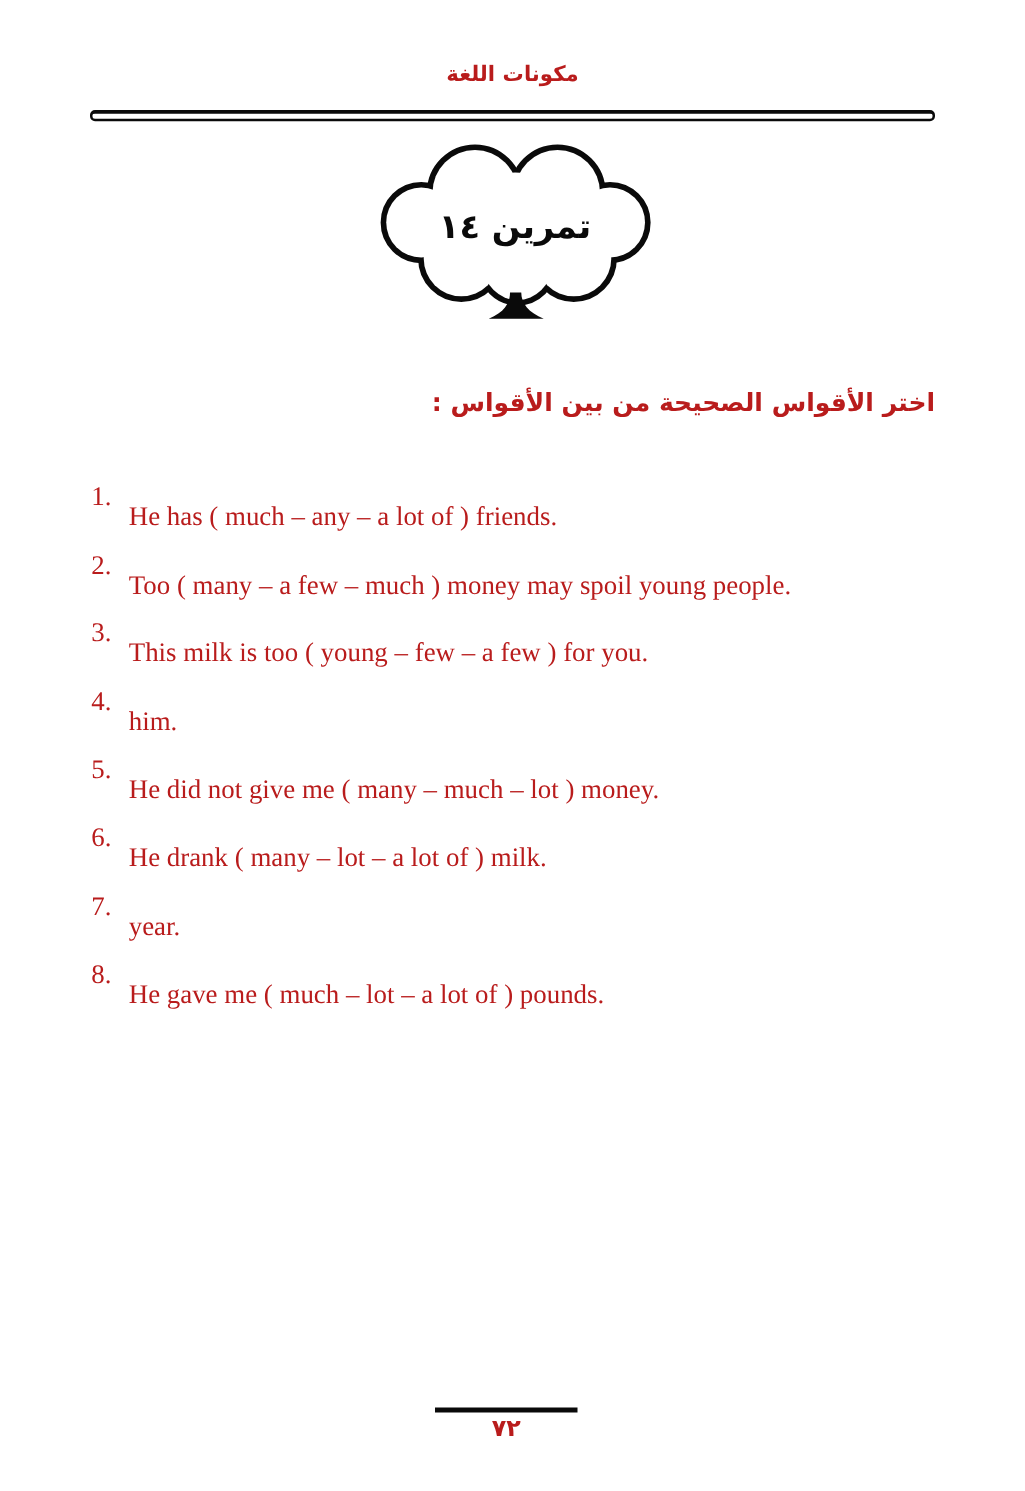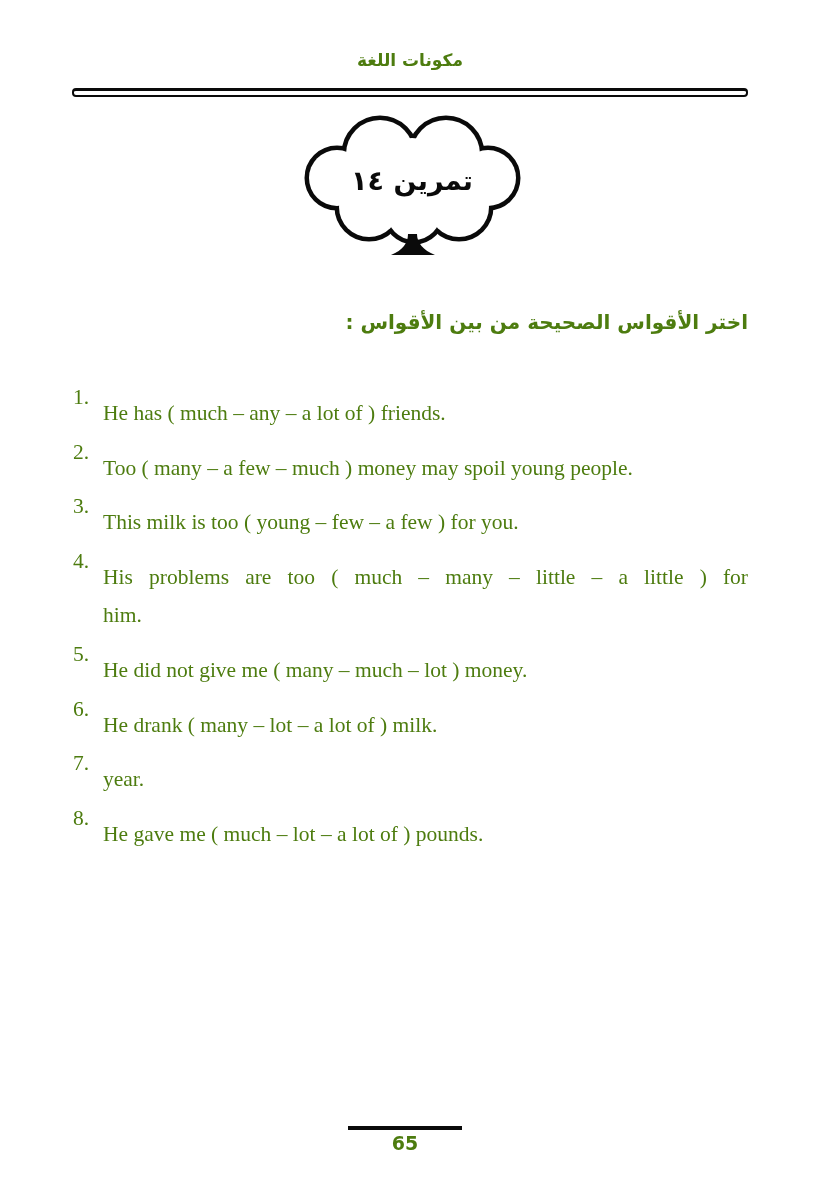--- a/index.html
+++ b/index.html
@@ -2,21 +2,21 @@
 <html><head>
 <meta charset="utf-8">
 <style>
   * { margin: 0; padding: 0; box-sizing: border-box; }
   html, body { background: #e8e8e8; }
   .page {
     position: relative;
     width: 820px; height: 1193px;
     background: #ffffff;
     font-family: "Liberation Serif", "DejaVu Serif", "DejaVu Sans", serif;
-    color: #4d7c0f;
+    color: #b91c1c;
     overflow: hidden;
     margin: 0 auto;
   }
   .running-head {
     position: absolute; top: 50px; left: 0; width: 820px;
     text-align: center;
     font-family: "DejaVu Sans", sans-serif;
     font-weight: bold; font-size: 17px;
     direction: rtl;
   }
@@ -126,21 +126,20 @@
     <div class="q-row">
       <span class="q-num">3.</span>
       <div class="q-text">
           <div class="qline">This milk is too ( young – few – a few ) for you.</div>
         </div>
     </div>
 
     <div class="q-row">
       <span class="q-num">4.</span>
       <div class="q-text">
-        <div class="qline stretch">His problems are too ( much – many – little – a little ) for</div>
         <div class="qline">him.</div>
       </div>
     </div>
 
     <div class="q-row">
       <span class="q-num">5.</span>
       <div class="q-text">
           <div class="qline">He did not give me ( many – much – lot ) money.</div>
         </div>
     </div>
@@ -162,15 +161,15 @@
     <div class="q-row">
       <span class="q-num">8.</span>
       <div class="q-text">
           <div class="qline">He gave me ( much – lot – a lot of ) pounds.</div>
         </div>
     </div>
 
   </div>
 
   <div class="foot-rule"></div>
-  <div class="foot-num">65</div>
+  <div class="foot-num">٧٢</div>
 
 </div>
 
 </body></html>

